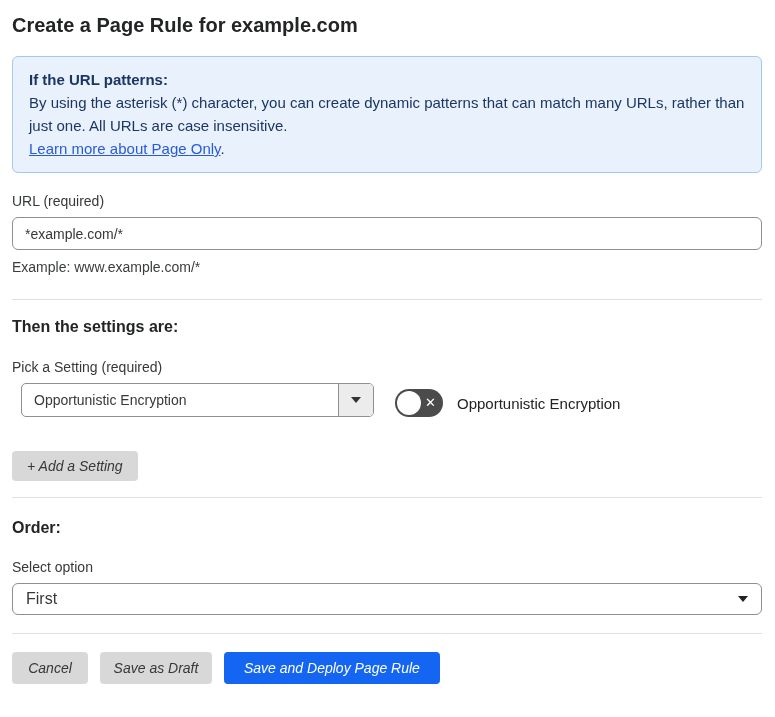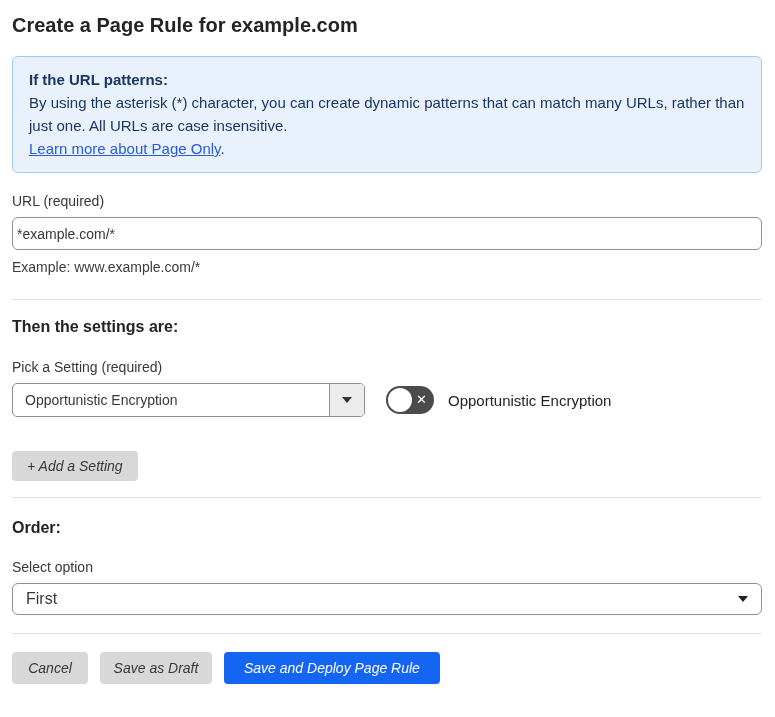--- a/index.html
+++ b/index.html
@@ -43,21 +43,21 @@
     margin-top: 20px;
     font-size: 14px;
     color: #36393a;
   }
   .text-input {
     margin-top: 8px;
     width: 100%;
     height: 33px;
     border: 1px solid #8f8f8f;
     border-radius: 6px;
-    padding: 0 4px;
+    padding: 0 12px;
     font-size: 14px;
     font-family: "Liberation Sans", sans-serif;
     color: #36393a;
     outline: none;
     background: #fff;
   }
   .helper-text {
     margin-top: 7px;
     font-size: 14px;
     line-height: 23px;
@@ -71,21 +71,22 @@
   }
   h2.section-heading {
     margin: 18px 0 0 0;
     font-size: 16px;
     font-weight: 700;
     color: #222426;
   }
   .setting-row {
     margin-top: 8px;
     display: flex;
-    align-items: center;
+    align-items: flex-end;
+    margin-left: 9px;
   }
   .dropdown {
     width: 353px;
     height: 34px;
     border: 1px solid #8f8f8f;
     border-radius: 5px;
     background: #fff;
     display: flex;
     align-items: stretch;
     overflow: hidden;

